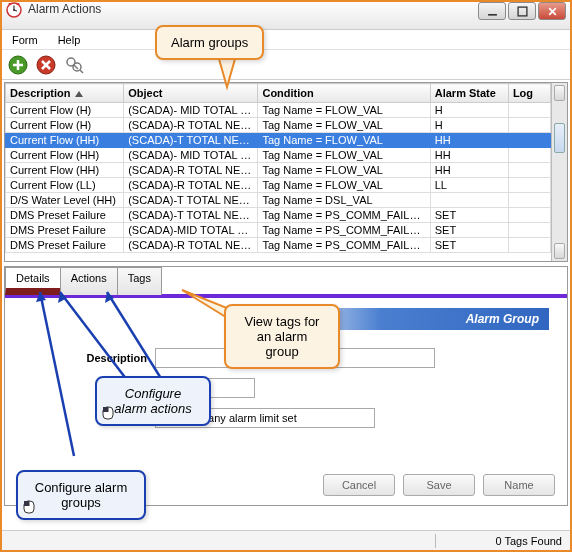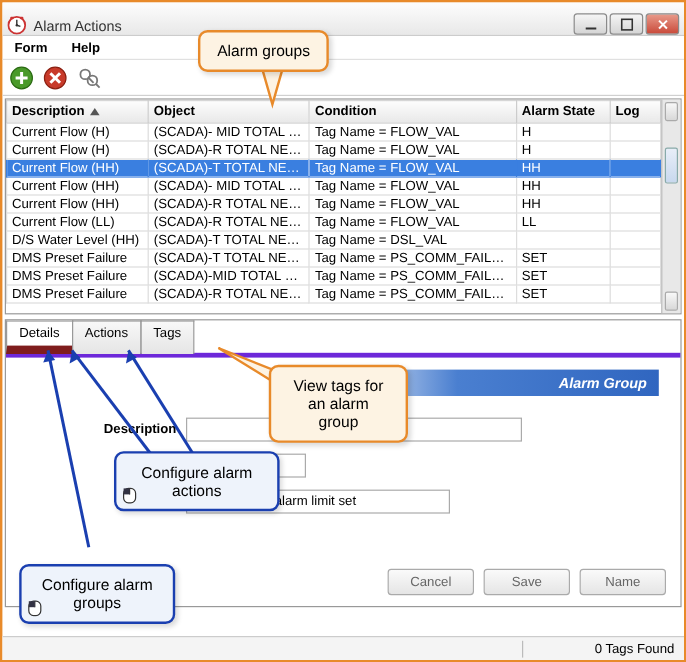--- a/index.html
+++ b/index.html
@@ -1,30 +1,30 @@
 <!DOCTYPE html>
 <html><head>
 <meta charset="utf-8">
 <style>
   * { box-sizing: border-box; margin: 0; padding: 0; }
   body { font-family: Tahoma, Arial, sans-serif; font-size: 11px; background: #fff; width: 572px; height: 552px; position: relative; overflow: hidden; border: 2px solid #e88a2a; }
   
   
-  .titlebar { height: 28px; background: linear-gradient(to bottom, #fdfdfd, #e8e8e8); border-bottom: 1px solid #ccc; display: flex; align-items: flex-end; padding: 0 4px; }
+  .titlebar { height: 28px; background: linear-gradient(to bottom, #fdfdfd, #e8e8e8); border-bottom: 1px solid #ccc; display: flex; align-items: flex-start; padding: 0 4px; }
   .titlebar-icon { width: 16px; height: 16px; margin-right: 6px; }
   .titlebar-icon svg { width: 16px; height: 16px; }
   .titlebar-text { flex: 1; font-size: 12px; color: #333; }
   .win-controls { display: flex; gap: 2px; }
   .win-btn { width: 28px; height: 18px; border: 1px solid #8a8a8a; border-radius: 3px; background: linear-gradient(to bottom, #f5f5f5, #d5d5d5); display: flex; align-items: center; justify-content: center; cursor: pointer; }
   .win-btn.close { background: linear-gradient(to bottom, #e89a8a, #c94a3a); }
   .win-btn svg { width: 11px; height: 11px; }
 
   
   .menubar { height: 20px; display: flex; align-items: center; padding: 0 4px; gap: 8px; border-bottom: 1px solid #e0e0e0; }
-  .menubar-item { padding: 2px 6px; cursor: pointer; font-weight: bold; }
+  .menubar-item { padding: 2px 6px; cursor: pointer; }
 
   
   .toolbar { height: 30px; display: flex; align-items: center; padding: 0 4px; gap: 4px; border-bottom: 1px solid #d0d0d0; }
   .tool-btn { width: 24px; height: 24px; display: flex; align-items: center; justify-content: center; cursor: pointer; }
   .tool-btn svg { width: 20px; height: 20px; }
 
   
   .grid-wrap { border: 1px solid #999; margin: 2px; height: 180px; position: relative; display: flex; }
   .grid { flex: 1; overflow: hidden; }
   .grid-scroll { width: 16px; background: #e8e8e8; border-left: 1px solid #bbb; position: relative; }
@@ -259,35 +259,35 @@
       <button class="btn">Name</button>
     </div>
   </div>
 </div>
 
 <div class="statusbar">
   <span class="sep"></span>
   <span>0 Tags Found</span>
 </div>
 
-<div class="callout" style="left:163px; top:23px;">
+<div class="callout" style="left:153px; top:23px;">
   <span>Alarm groups</span>
 </div>
 <svg class="arrow-svg" style="left:200px; top:50px;" width="40" height="50">
     <polygon points="15,0 35,0 25,35" fill="#fdf3e3" stroke="#e88a2a" stroke-width="2"></polygon>
   </svg>
 
 <div class="callout" style="left:222px; top:302px; width:116px;">
   <span>View tags for an alarm group</span>
 </div>
 <svg class="arrow-svg" style="left:175px; top:283px;" width="70" height="40">
     <polygon points="55,25 65,42 5,5" fill="#fdf3e3" stroke="#e88a2a" stroke-width="2"></polygon>
   </svg>
 
-<div class="callout blue" style="left:93px; top:374px; width:138px;">
+<div class="callout blue" style="left:93px; top:374px; width:116px;font-style:italic;">
   <span>Configure alarm actions</span>
   <svg style="position:absolute; left:4px; bottom:4px;" width="16" height="14">
       <rect x="2" y="1" width="10" height="12" rx="4" fill="#fff" stroke="#333"></rect>
       <line x1="7" y1="1" x2="7" y2="6" stroke="#333"></line>
       <rect x="2" y="1" width="5" height="5" fill="#334"></rect>
     </svg>
 </div>
 
 <div class="callout blue" style="left:14px; top:468px; width:130px;">
   <span>Configure alarm groups</span>

